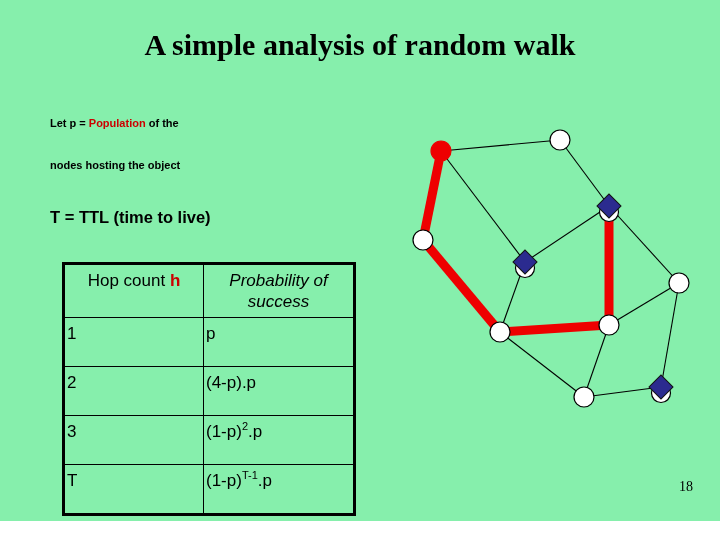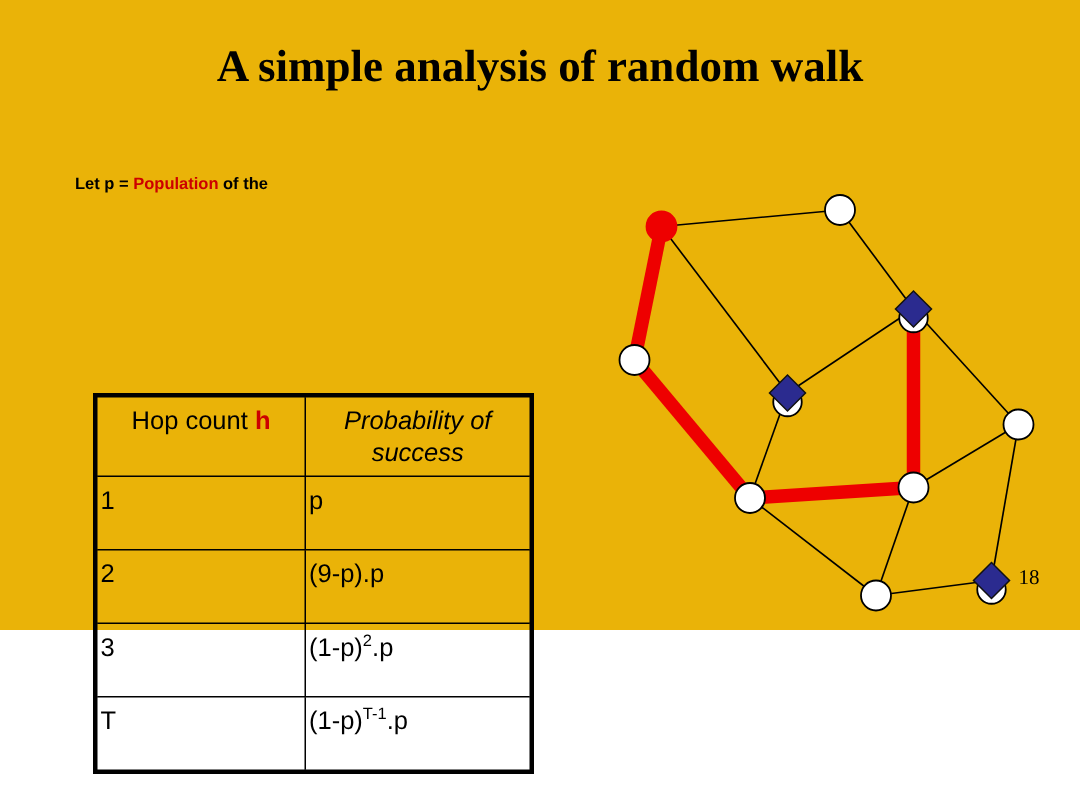--- a/index.html
+++ b/index.html
@@ -11,22 +11,22 @@
     width: 720px;
     height: 540px;
     position: relative;
     overflow: hidden;
     font-family: "Liberation Sans", sans-serif;
   }
   #slide {
     position: absolute;
     left: 0; top: 0;
     width: 720px;
-    height: 420px;
-    background: #eab308;
+    height: 521px;
+    background: #86efac;
   }
   #slide-title {
     position: absolute;
     left: 0;
     top: 28px;
     width: 720px;
     text-align: center;
     font-family: "Liberation Serif", serif;
     font-weight: bold;
     font-size: 30px;
@@ -112,38 +112,40 @@
 </head>
 <body>
 
 <div id="slide">
 
   <div id="slide-title">A simple analysis of random walk</div>
 
   <div id="definition-block">
     <span>Let  p  = </span><span class="hl">Population</span><span> of the</span><br>
     <br>
+    <span>nodes  hosting the object</span>
   </div>
 
+  <div id="ttl-line">T = TTL (time to live)</div>
 
   <table id="prob-table">
     <thead>
       <tr>
         <th class="col-h"><span>Hop count </span><span class="hl">h</span></th>
         <th class="col-p">Probability of success</th>
       </tr>
     </thead>
     <tbody>
       <tr>
         <td>1</td>
         <td><span>p</span><sup></sup><span></span></td>
       </tr>
       <tr>
         <td>2</td>
-        <td><span>(9-p).p</span><sup></sup><span></span></td>
+        <td><span>(4-p).p</span><sup></sup><span></span></td>
       </tr>
       <tr>
         <td>3</td>
         <td><span>(1-p)</span><sup>2</sup><span>.p</span></td>
       </tr>
       <tr>
         <td>T</td>
         <td><span>(1-p)</span><sup>T-1</sup><span>.p</span></td>
       </tr>
     </tbody>

